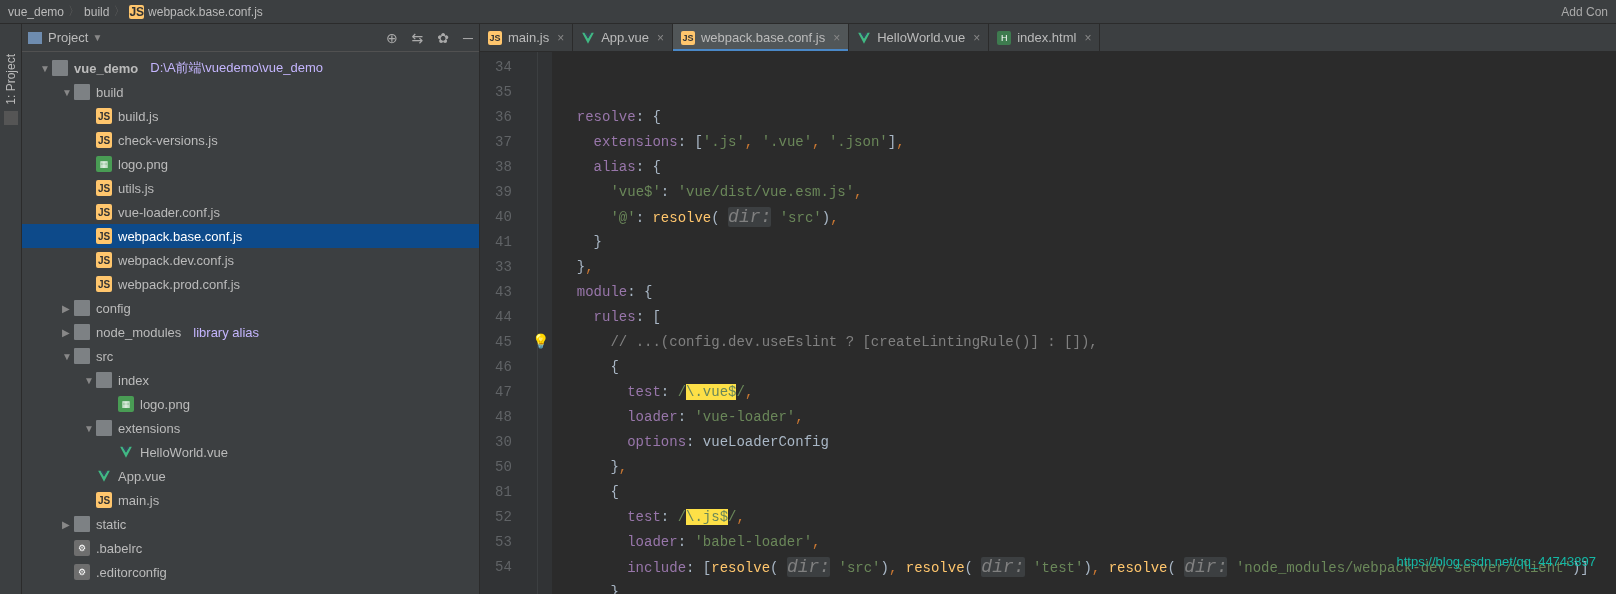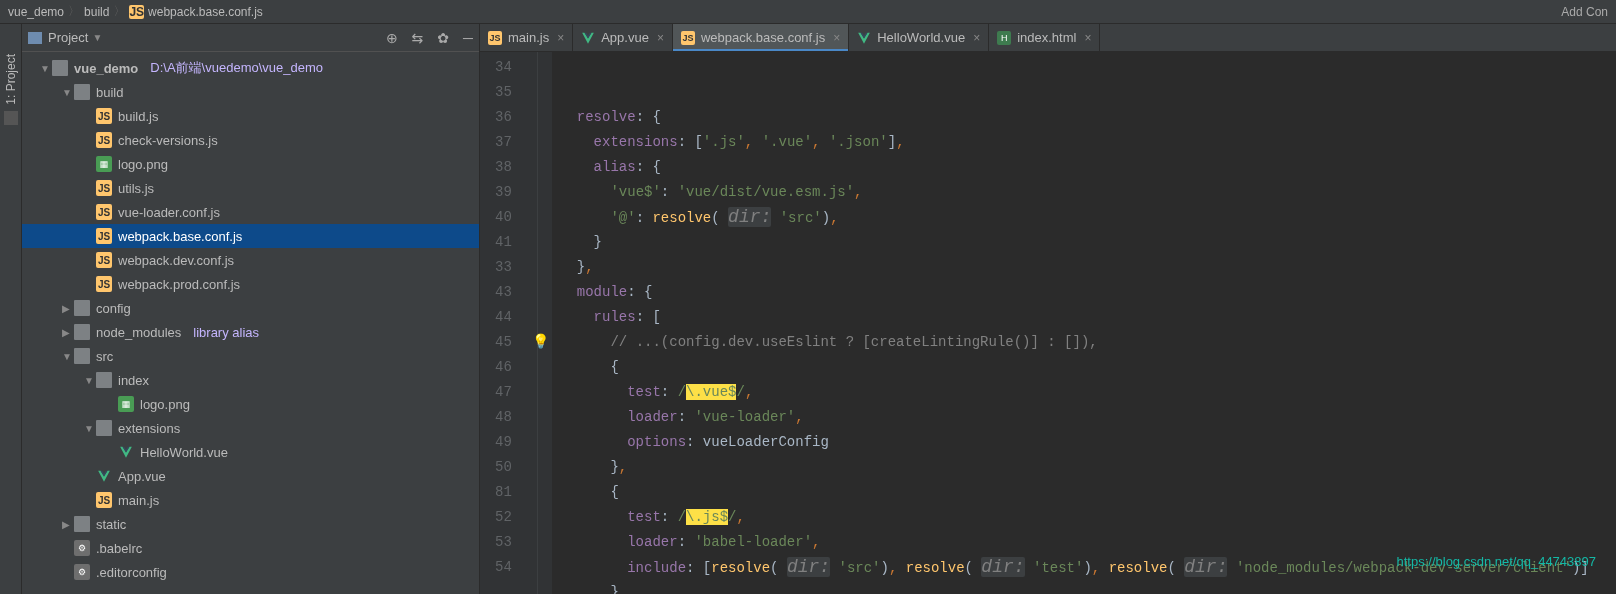--- a/index.html
+++ b/index.html
@@ -405,21 +405,21 @@
           <div class="gutter-line">39</div>
           <div class="gutter-line">40</div>
           <div class="gutter-line">41</div>
           <div class="gutter-line">33</div>
           <div class="gutter-line">43</div>
           <div class="gutter-line">44</div>
           <div class="gutter-line">45</div>
           <div class="gutter-line">46</div>
           <div class="gutter-line">47</div>
           <div class="gutter-line">48</div>
-          <div class="gutter-line">49</div>
+          <div class="gutter-line">30</div>
           <div class="gutter-line">50</div>
           <div class="gutter-line">81</div>
           <div class="gutter-line">52</div>
           <div class="gutter-line">53</div>
           <div class="gutter-line">54</div>
         </div>
       <div class="fold-gutter"></div>
       <div class="code" id="code">
         <div class="code-line" style="position: relative;"><span>  <span class="k-prop">resolve</span><span class="k-txt">: {</span></span></div><div class="code-line" style="position: relative;"><span>    <span class="k-prop">extensions</span><span class="k-txt">: [</span><span class="k-str">'.js'</span><span class="k-punc">, </span><span class="k-str">'.vue'</span><span class="k-punc">, </span><span class="k-str">'.json'</span><span class="k-txt">]</span><span class="k-punc">,</span></span></div><div class="code-line" style="position: relative;"><span>    <span class="k-prop">alias</span><span class="k-txt">: {</span></span></div><div class="code-line" style="position: relative;"><span>      <span class="k-str">'vue$'</span><span class="k-txt">: </span><span class="k-str">'vue/dist/vue.esm.js'</span><span class="k-punc">,</span></span></div><div class="code-line" style="position: relative;"><span>      <span class="k-str">'@'</span><span class="k-txt">: </span><span class="k-fn">resolve</span><span class="k-txt">(</span> <span class="param-hint">dir:</span> <span class="k-str">'src'</span><span class="k-txt">)</span><span class="k-punc">,</span></span></div><div class="code-line" style="position: relative;"><span>    <span class="k-txt">}</span></span></div><div class="code-line" style="position: relative;"><span>  <span class="k-txt">}</span><span class="k-punc">,</span></span></div><div class="code-line" style="position: relative;"><span>  <span class="k-prop">module</span><span class="k-txt">: {</span></span></div><div class="code-line" style="position: relative;"><span>    <span class="k-prop">rules</span><span class="k-txt">: [</span></span></div><div class="code-line" style="position: relative;"><span class="bulb">💡</span><span>      <span class="k-cmt">// ...(config.dev.useEslint ? [createLintingRule()] : []),</span></span></div><div class="code-line" style="position: relative;"><span>      <span class="k-txt">{</span></span></div><div class="code-line" style="position: relative;"><span>        <span class="k-prop">test</span><span class="k-txt">: </span><span class="k-regex">/</span><span class="k-regex k-regex-hl">\.vue$</span><span class="k-regex">/</span><span class="k-punc">,</span></span></div><div class="code-line" style="position: relative;"><span>        <span class="k-prop">loader</span><span class="k-txt">: </span><span class="k-str">'vue-loader'</span><span class="k-punc">,</span></span></div><div class="code-line" style="position: relative;"><span>        <span class="k-prop">options</span><span class="k-txt">: vueLoaderConfig</span></span></div><div class="code-line" style="position: relative;"><span>      <span class="k-txt">}</span><span class="k-punc">,</span></span></div><div class="code-line" style="position: relative;"><span>      <span class="k-txt">{</span></span></div><div class="code-line" style="position: relative;"><span>        <span class="k-prop">test</span><span class="k-txt">: </span><span class="k-regex">/</span><span class="k-regex k-regex-hl">\.js$</span><span class="k-regex">/</span><span class="k-punc">,</span></span></div><div class="code-line" style="position: relative;"><span>        <span class="k-prop">loader</span><span class="k-txt">: </span><span class="k-str">'babel-loader'</span><span class="k-punc">,</span></span></div><div class="code-line" style="position: relative;"><span>        <span class="k-prop">include</span><span class="k-txt">: [</span><span class="k-fn">resolve</span><span class="k-txt">(</span> <span class="param-hint">dir:</span> <span class="k-str">'src'</span><span class="k-txt">)</span><span class="k-punc">, </span><span class="k-fn">resolve</span><span class="k-txt">(</span> <span class="param-hint">dir:</span> <span class="k-str">'test'</span><span class="k-txt">)</span><span class="k-punc">, </span><span class="k-fn">resolve</span><span class="k-txt">(</span> <span class="param-hint">dir:</span> <span class="k-str">'node_modules/webpack-dev-server/client'</span><span class="k-txt">)]</span></span></div><div class="code-line" style="position: relative;"><span>      <span class="k-txt">}</span><span class="k-punc">,</span></span></div><div class="watermark">https://blog.csdn.net/qq_44743897</div>
       </div>

